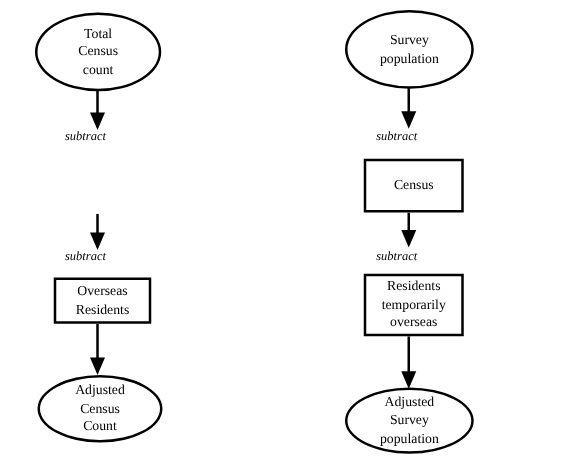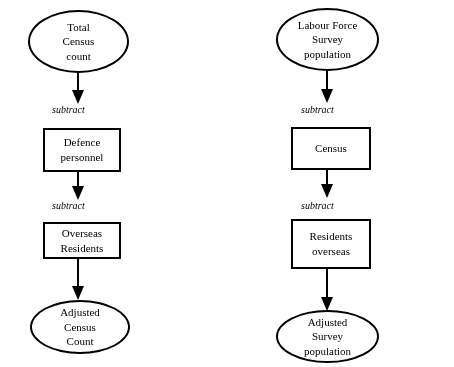--- a/index.html
+++ b/index.html
@@ -68,24 +68,20 @@
 
   <div class="connector" style="left:68px; top:72px; width:20px; height:33px;">
     <svg width="20" height="33" viewBox="0 0 20 33">
       <line x1="10" y1="0" x2="10" y2="20" stroke="#000000" stroke-width="2"></line>
       <polygon points="4,18 16,18 10,32" fill="#000000"></polygon>
     </svg>
   </div>
 
   <div class="op-label" style="left:52px; top:104px; font-size:10px;">subtract</div>
 
-  <div class="node rect" style="left:43px; top:128px; width:78px; height:44px; font-size:11px;">
-    <span class="line">Defence</span>
-    <span class="line">personnel</span>
-  </div>
 
   <div class="connector" style="left:68px; top:171px; width:20px; height:30px;">
     <svg width="20" height="30" viewBox="0 0 20 30">
       <line x1="10" y1="0" x2="10" y2="17" stroke="#000000" stroke-width="2"></line>
       <polygon points="4,15 16,15 10,29" fill="#000000"></polygon>
     </svg>
   </div>
 
   <div class="op-label" style="left:52px; top:200px; font-size:10px;">subtract</div>
 
@@ -101,21 +97,20 @@
     </svg>
   </div>
 
   <div class="node ellipse" style="left:30px; top:300px; width:100px; height:54px; font-size:11px;">
     <span class="line">Adjusted</span>
     <span class="line">Census</span>
     <span class="line">Count</span>
   </div>
 
   <div class="node ellipse" style="left:276px; top:8px; width:103px; height:63px; font-size:11px;">
-    <span class="line">Labour Force</span>
     <span class="line">Survey</span>
     <span class="line">population</span>
   </div>
 
   <div class="connector" style="left:317px; top:70px; width:20px; height:34px;">
     <svg width="20" height="34" viewBox="0 0 20 34">
       <line x1="10" y1="0" x2="10" y2="21" stroke="#000000" stroke-width="2"></line>
       <polygon points="4,19 16,19 10,33" fill="#000000"></polygon>
     </svg>
   </div>
@@ -130,20 +125,21 @@
     <svg width="20" height="29" viewBox="0 0 20 29">
       <line x1="10" y1="0" x2="10" y2="16" stroke="#000000" stroke-width="2"></line>
       <polygon points="4,14 16,14 10,28" fill="#000000"></polygon>
     </svg>
   </div>
 
   <div class="op-label" style="left:301px; top:200px; font-size:10px;">subtract</div>
 
   <div class="node rect" style="left:291px; top:219px; width:80px; height:50px; font-size:11px;">
     <span class="line">Residents</span>
+    <span class="line">temporarily</span>
     <span class="line">overseas</span>
   </div>
 
   <div class="connector" style="left:317px; top:269px; width:20px; height:43px;">
     <svg width="20" height="43" viewBox="0 0 20 43">
       <line x1="10" y1="0" x2="10" y2="30" stroke="#000000" stroke-width="2"></line>
       <polygon points="4,28 16,28 10,42" fill="#000000"></polygon>
     </svg>
   </div>
 

